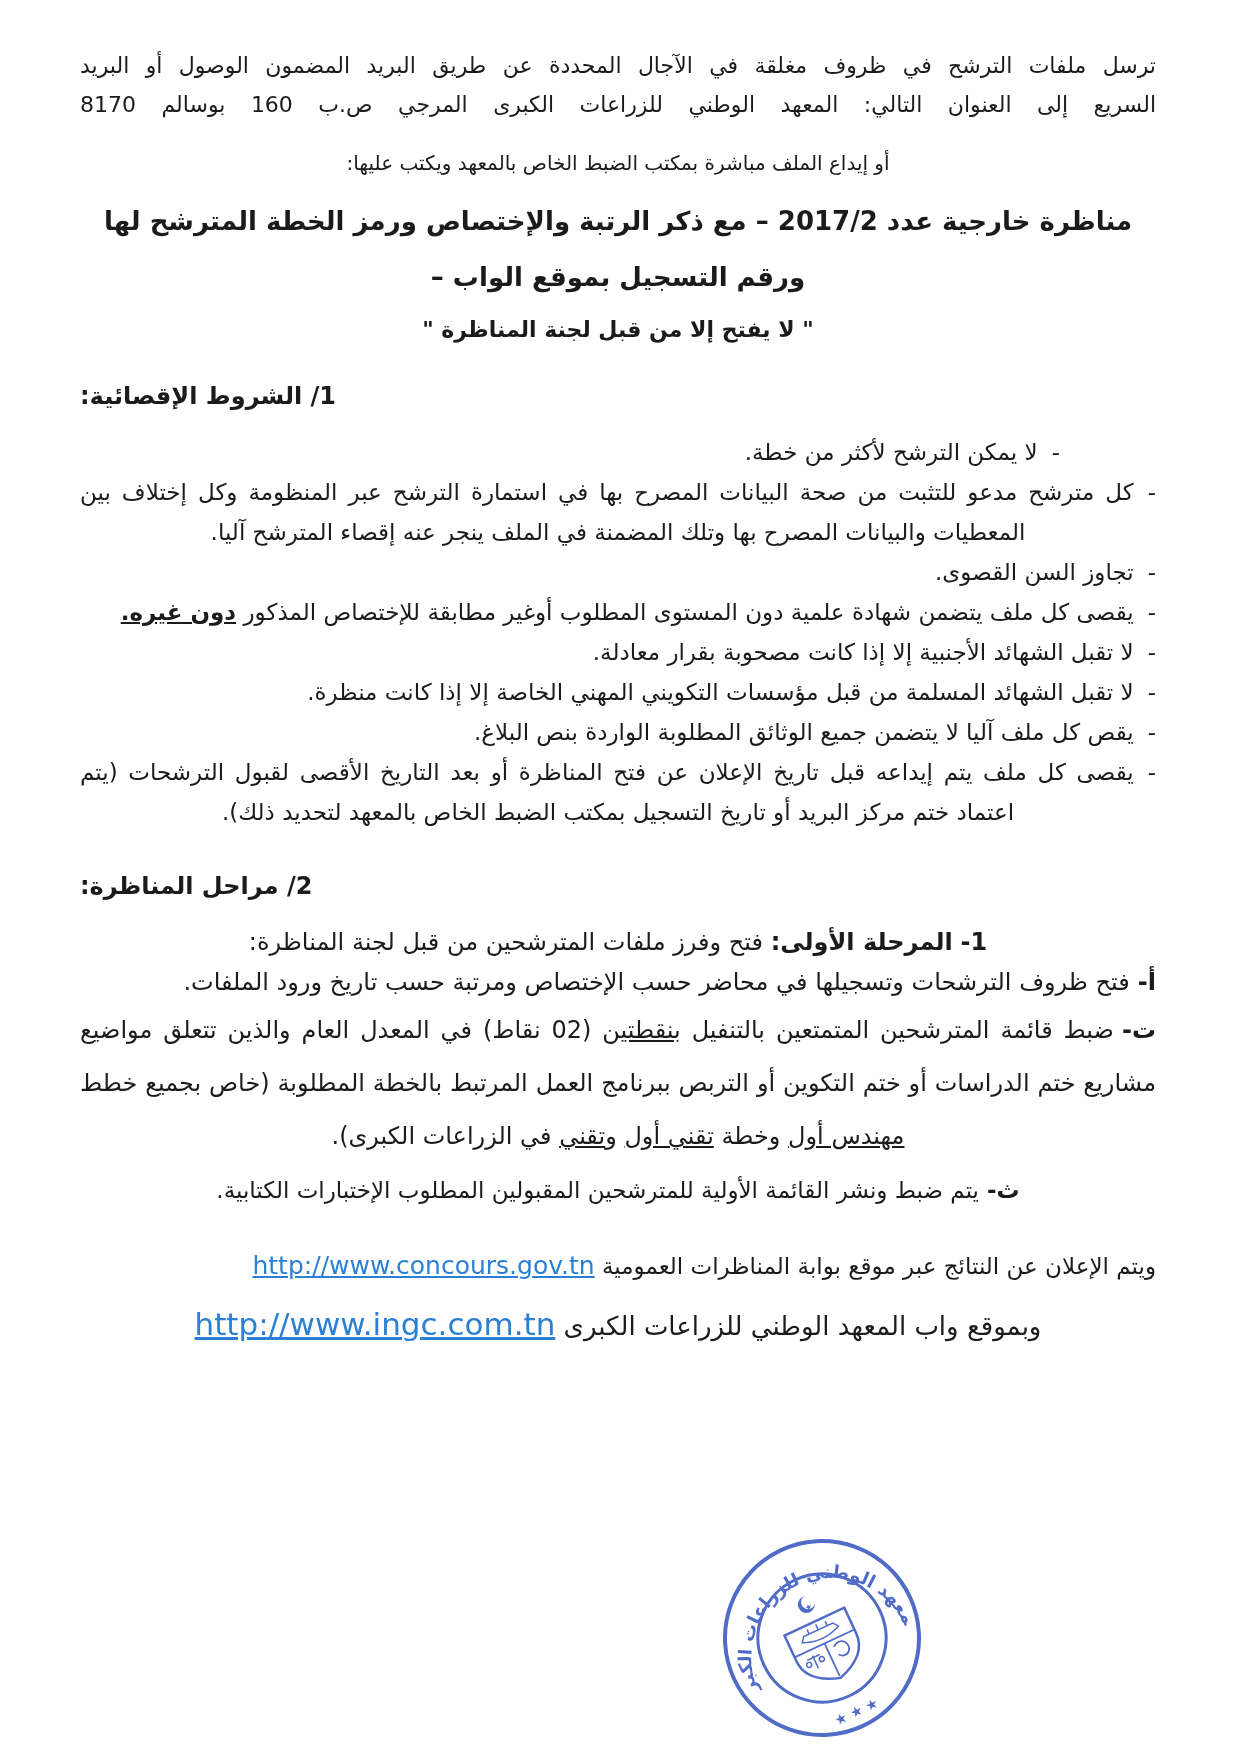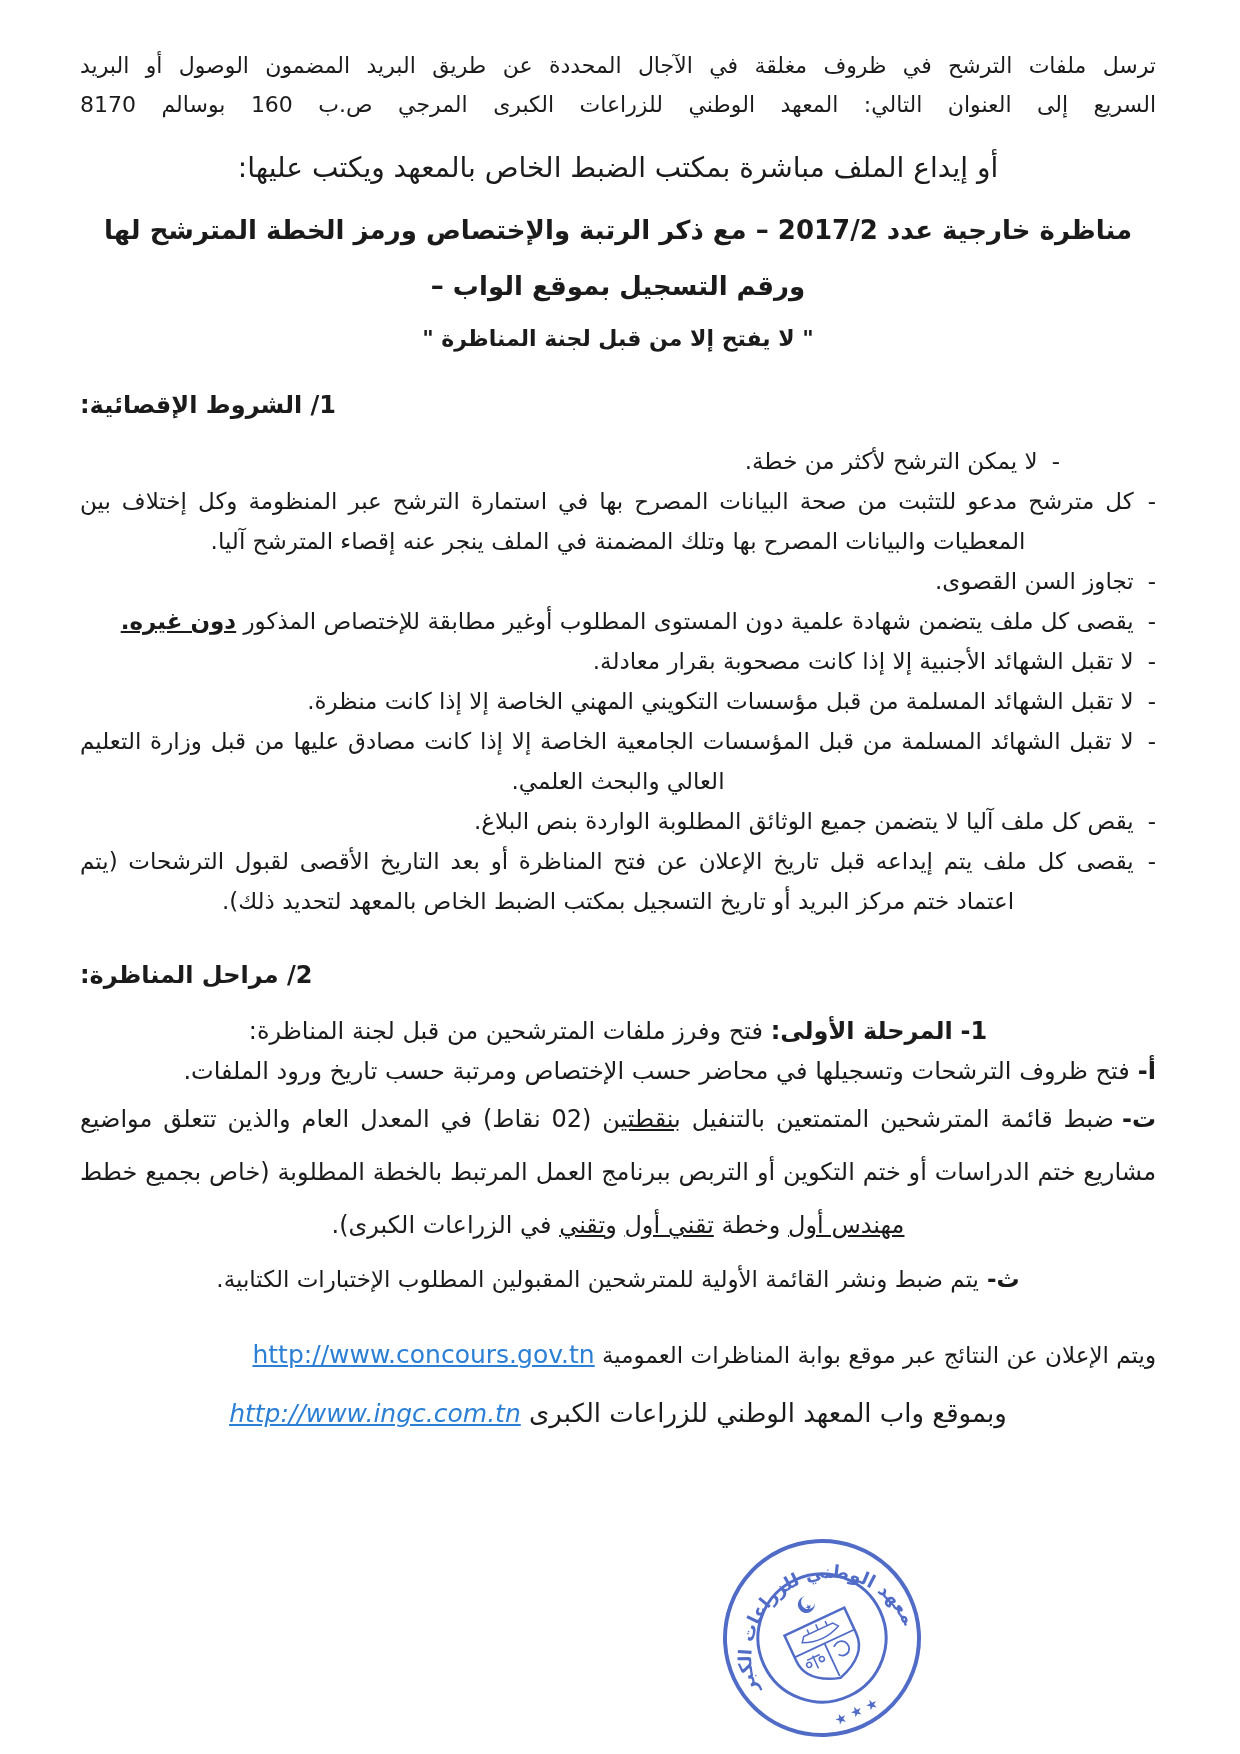--- a/index.html
+++ b/index.html
@@ -16,21 +16,21 @@
     overflow:hidden;
     font-family:"DejaVu Sans", sans-serif;
     color:var(--ink);
   }
   .page{
     direction:rtl;
     padding:46px 84px 0 80px;
   }
   .jline{display:block;text-align:justify;text-align-last:justify;}
   .intro{font-size:22px;line-height:39px;margin:0;}
-  .deposit{margin-top:27px;font-size:28px;text-align:center;}
+  .deposit{margin-top:27px;font-size:20px;text-align:center;}
   .title{margin-top:18px;font-size:26px;font-weight:bold;text-align:center;line-height:56px;}
   .title div{display:block;}
   .quote{margin-top:12px;font-size:22px;font-weight:bold;text-align:center;}
   .sec-h{margin-top:40px;font-size:24px;font-weight:bold;text-align:left;}
   .bullets{margin-top:22px;font-size:23px;line-height:40px;}
   .bullet{text-align:justify;text-align-last:right;}
   .bullet.center-last{text-align-last:center;}
   .bullet.inset{margin-left:0;padding-left:0;text-align:right;text-align-last:auto;padding-right:0;margin-right:96px;}
   .dash{margin-left:14px;}
   .bu{font-weight:bold;text-decoration:underline;}
@@ -38,21 +38,21 @@
   .stage{margin-top:28px;font-size:24px;text-align:center;}
   .sb{font-weight:bold;}
   .sm{font-weight:bold;margin-left:8px;}
   .sub-a{margin-top:12px;font-size:24px;text-align:right;}
   .sub-b{margin-top:10px;font-size:23px;text-align:right;}
   .sub-t{margin-top:8px;font-size:24px;line-height:53px;text-align:justify;text-align-last:center;}
   .sub-th{margin-top:4px;font-size:23px;text-align:center;line-height:46px;}
   .res1{margin-top:30px;font-size:23px;text-align:right;line-height:46px;}
   .res1 .link{font-size:25px;}
   .res2{margin-top:10px;font-size:26px;text-align:center;line-height:50px;}
-  .res2 .link{font-size:25px;font-style:italic;}
+  .res2 .link{font-size:31px;}
   .link{
     color:var(--link);
     text-decoration:underline;
     cursor:pointer;
   }
   .stamp{
     position:absolute;
     left:716px;top:1532px;
     width:212px;height:212px;
     transform:rotate(-25deg);
@@ -82,21 +82,20 @@
 
   <div class="sec-h">1/ الشروط الإقصائية:</div>
 
   <div class="bullets">
     <div class="bullet inset"><span class="dash">-</span><span>لا يمكن الترشح لأكثر من خطة.</span></div>
     <div class="bullet center-last"><span class="dash">-</span><span>كل مترشح مدعو للتثبت من صحة البيانات المصرح بها في استمارة الترشح عبر المنظومة وكل إختلاف بين المعطيات والبيانات المصرح بها وتلك المضمنة في الملف ينجر عنه إقصاء المترشح آليا.</span></div>
     <div class="bullet"><span class="dash">-</span><span>تجاوز السن القصوى.</span></div>
     <div class="bullet"><span class="dash">-</span><span>يقصى كل ملف يتضمن شهادة علمية دون المستوى المطلوب أوغير مطابقة للإختصاص المذكور </span><span class="bu">دون غيره.</span></div>
     <div class="bullet"><span class="dash">-</span><span>لا تقبل الشهائد الأجنبية إلا إذا كانت مصحوبة بقرار معادلة.</span></div>
     <div class="bullet"><span class="dash">-</span><span>لا تقبل الشهائد المسلمة من قبل مؤسسات التكويني المهني الخاصة إلا إذا كانت منظرة.</span></div>
-    <div class="bullet center-last"><span class="dash">-</span><span>لا تقبل الشهائد المسلمة من قبل المؤسسات الجامعية الخاصة إلا إذا كانت مصادق عليها من قبل وزارة التعليم العالي والبحث العلمي.</span></div>
     <div class="bullet"><span class="dash">-</span><span>يقص كل ملف آليا لا يتضمن جميع الوثائق المطلوبة الواردة بنص البلاغ.</span></div>
     <div class="bullet center-last"><span class="dash">-</span><span>يقصى كل ملف يتم إيداعه قبل تاريخ الإعلان عن فتح المناظرة أو بعد التاريخ الأقصى لقبول الترشحات (يتم اعتماد ختم مركز البريد أو تاريخ التسجيل بمكتب الضبط الخاص بالمعهد لتحديد ذلك).</span></div>
   </div>
 
   <div class="sec-h">2/ مراحل المناظرة:</div>
 
   <div class="stage">
     <span class="sb">1-</span>
     <span class="sb">المرحلة الأولى:</span>
     <span>فتح وفرز ملفات المترشحين من قبل لجنة المناظرة:</span>

